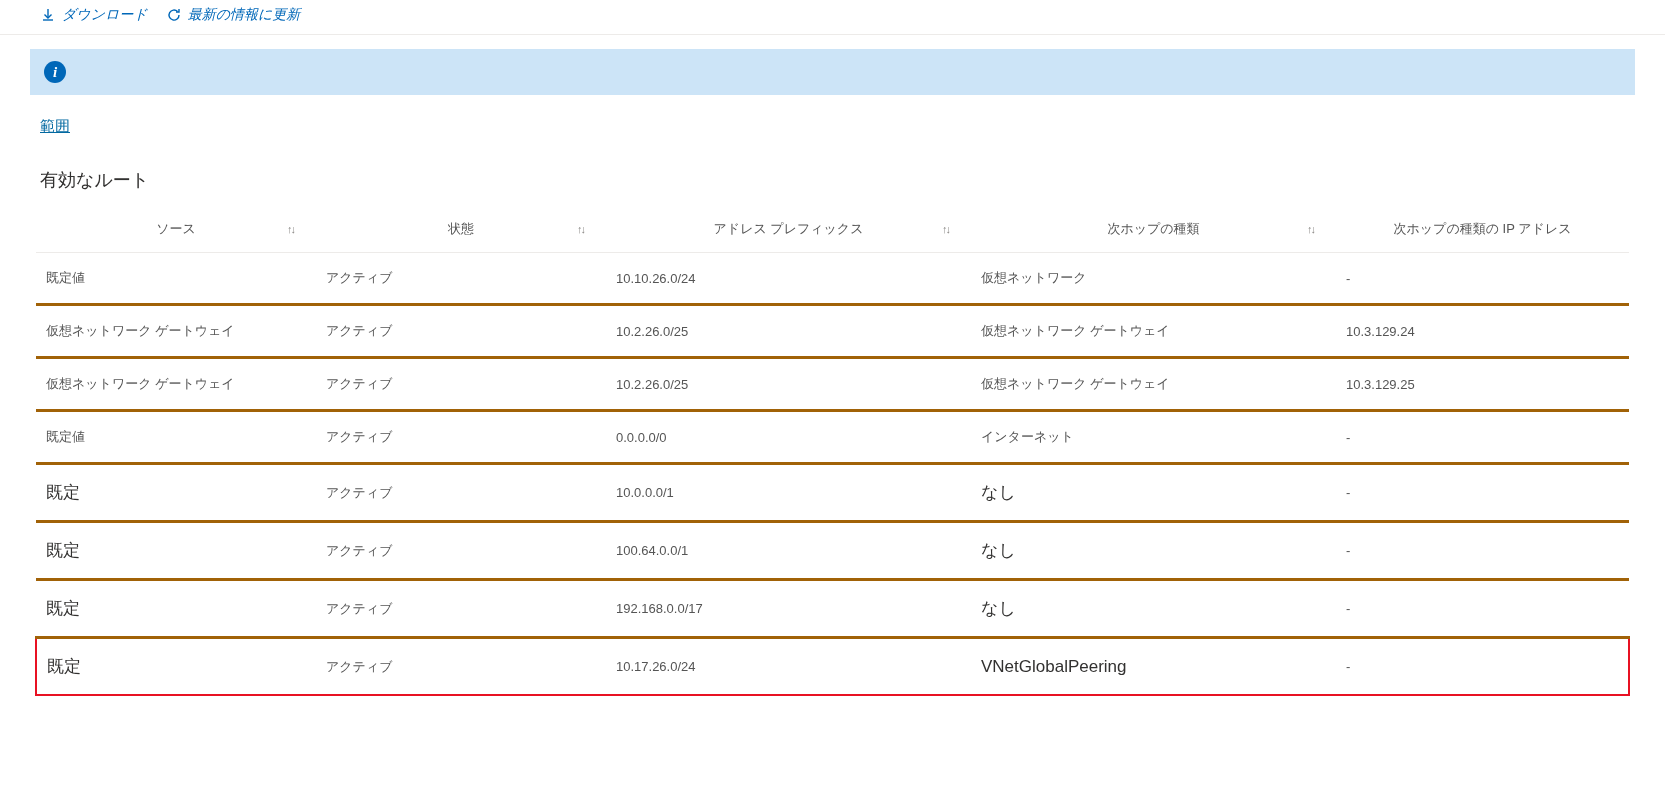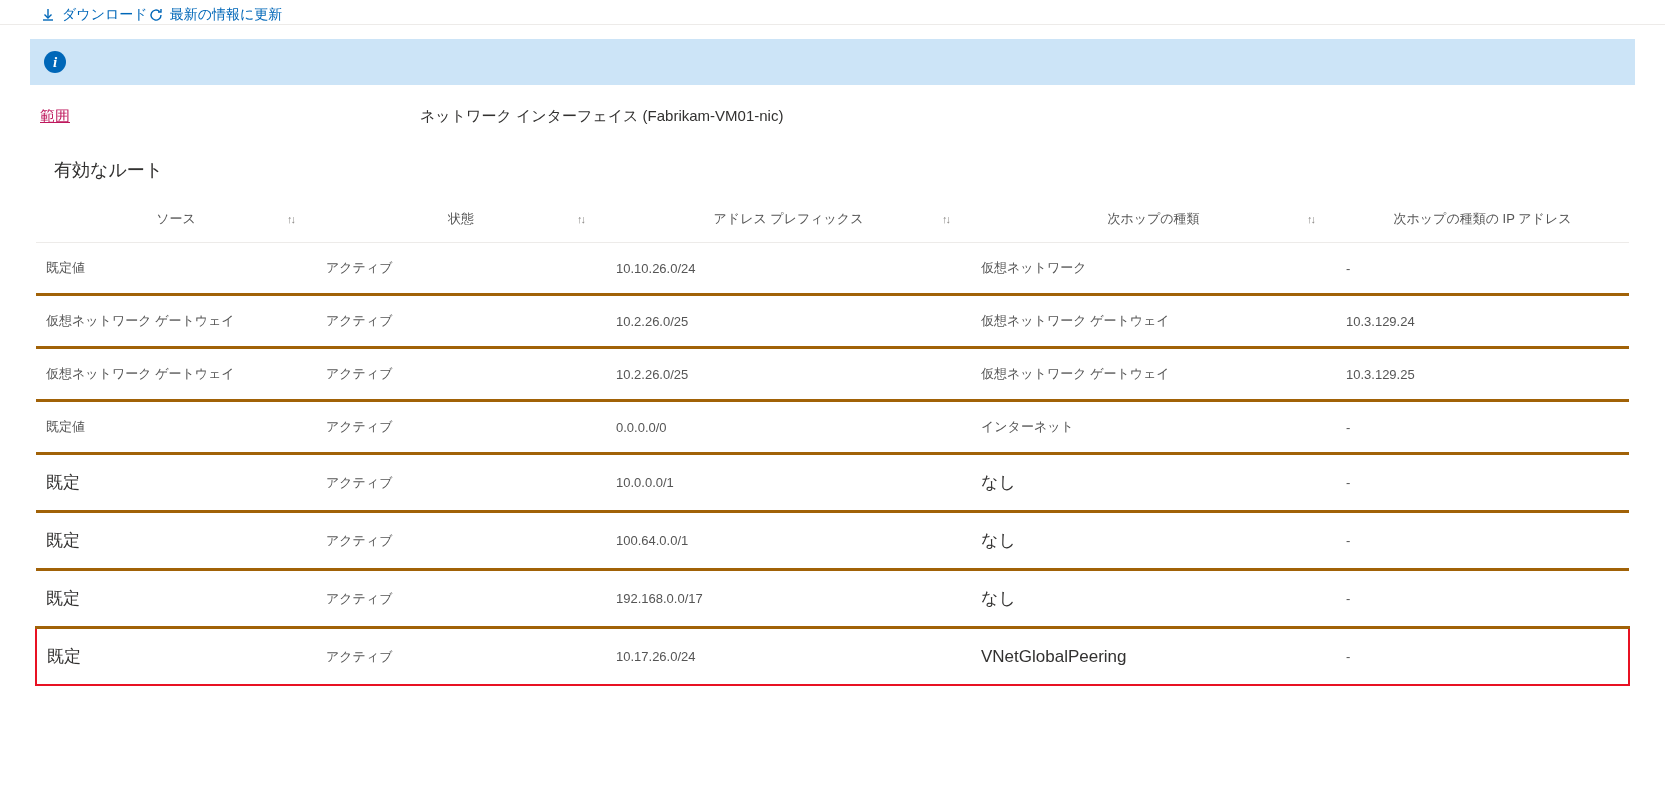--- a/index.html
+++ b/index.html
@@ -6,22 +6,24 @@
   body {
     font-family: "Yu Gothic UI", "Segoe UI", Meiryo, sans-serif;
     font-size: 13px;
     color: #323130;
     background: #ffffff;
     width: 1665px;
   }
   .toolbar {
     display: flex;
     align-items: center;
-    padding: 6px 40px 0 40px;
+    gap: 18px;
+    padding: 6px 40px 10px 40px;
     border-bottom: 1px solid #edebe9;
+    font-style: italic;
   }
   .toolbar-btn {
     display: inline-flex;
     align-items: center;
     gap: 6px;
     color: #0067b8;
     font-size: 14px;
     cursor: pointer;
   }
   .toolbar-btn svg { width: 16px; height: 16px; }
@@ -45,28 +47,27 @@
     font-family: Georgia, serif;
     font-style: italic;
     flex-shrink: 0;
   }
   .scope-row {
     display: flex;
     padding: 22px 40px 4px 40px;
     font-size: 15px;
     color: #555;
   }
-  .scope-label { width: 380px; color: #be185d; text-decoration: underline; }
+  .scope-label { width: 380px; color: #0369a1; text-decoration: underline; }
   .scope-value { color: #323130; }
   .section-title {
     padding: 28px 24px 4px 40px;
     font-size: 18px;
     color: #323130;
     font-weight: 400;
-    margin-left: 14px;
   }
   table {
     width: calc(100% - 70px);
     margin: 10px 30px 0 35px;
     border-collapse: collapse;
     table-layout: fixed;
   }
   col.c1 { width: 280px; }
   col.c2 { width: 290px; }
   col.c3 { width: 365px; }
@@ -125,21 +126,20 @@
     <span>最新の情報に更新</span>
   </span>
 </div>
 
 <div class="info-banner">
   <span class="info-icon">i</span>
 </div>
 
 <div class="scope-row">
   <span class="scope-label">範囲</span>
-  <span class="scope-value">ネットワーク インターフェイス (Fabrikam-VM01-nic)</span>
 </div>
 
 <div class="section-title">有効なルート</div>
 
 <table>
   <colgroup>
     <col class="c1">
       <col class="c2">
       <col class="c3">
       <col class="c4">

